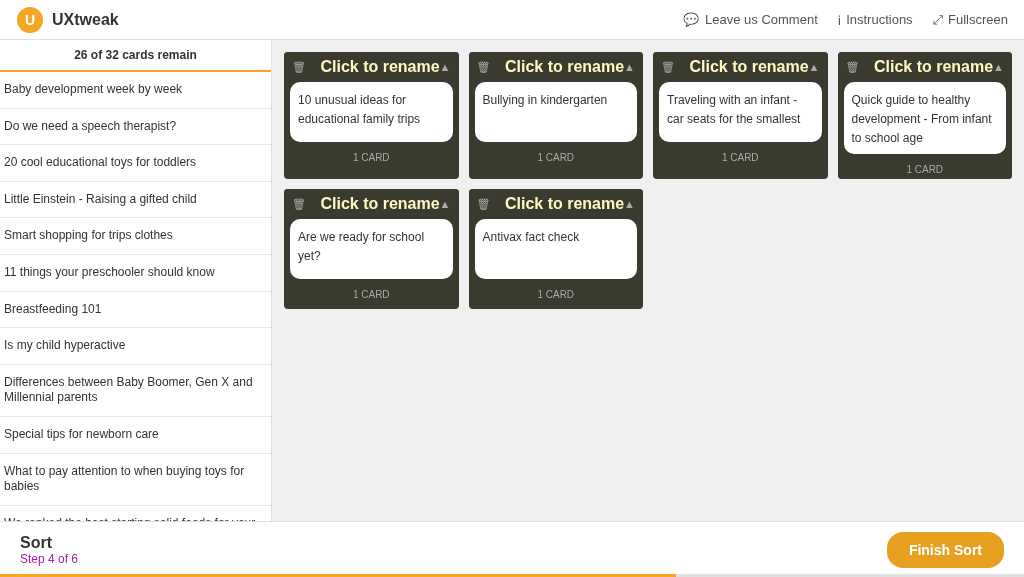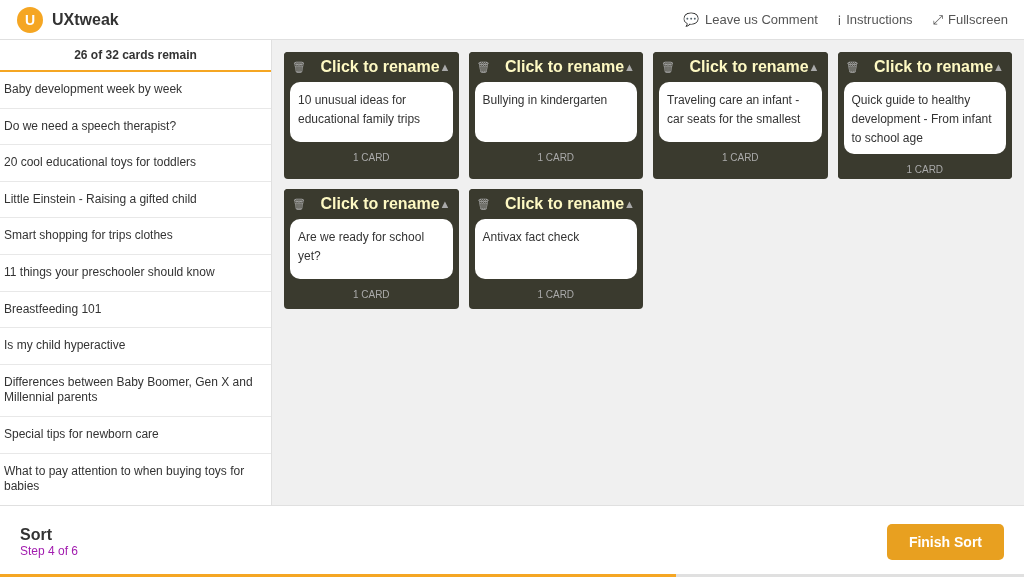--- a/index.html
+++ b/index.html
@@ -138,21 +138,21 @@
       padding: 4px;
       font-size: 10px;
       color: #aaa;
       background: #3a3a2e;
     }
 
     
     .bottom-bar {
       background: #fff;
       border-top: 1px solid #e0e0e0;
-      height: 72px;
+      height: 56px;
       display: flex;
       align-items: center;
       justify-content: space-between;
       padding: 0 20px;
       flex-shrink: 0;
     }
     .sort-info {
       display: flex;
       flex-direction: column;
     }
@@ -174,21 +174,21 @@
       background: #e0e0e0;
     }
     .progress-bar {
       height: 100%;
       background: #f5a623;
     }
     .finish-btn {
       background: #e8a020;
       color: #fff;
       border: none;
-      border-radius: 5px;
+      border-radius: 16px;
       padding: 10px 22px;
       font-size: 14px;
       font-weight: 600;
       cursor: pointer;
     }
 
     .trash-icon {
       font-size: 11px;
       color: #aaa;
       cursor: pointer;
@@ -281,21 +281,21 @@
           </div>
           <div class="column-body"><span class="column-body-text">Bullying in kindergarten</span></div>
           <div class="column-footer">1 CARD</div>
         </div>
         <div class="column-card">
           <div class="column-header">
             <span class="trash-icon">🗑</span>
             <span class="column-title">Click to rename</span>
             <span class="expand-icon">▲</span>
           </div>
-          <div class="column-body"><span class="column-body-text">Traveling care an infant - car seats for the smallest</span></div>
+          <div class="column-body"><span class="column-body-text">Traveling with an infant - car seats for the smallest</span></div>
           <div class="column-footer">1 CARD</div>
         </div>
         <div class="column-card">
           <div class="column-header">
             <span class="trash-icon">🗑</span>
             <span class="column-title">Click to rename</span>
             <span class="expand-icon">▲</span>
           </div>
           <div class="column-body"><span class="column-body-text">Quick guide to healthy development - From infant to school age</span></div>
           <div class="column-footer">1 CARD</div>

